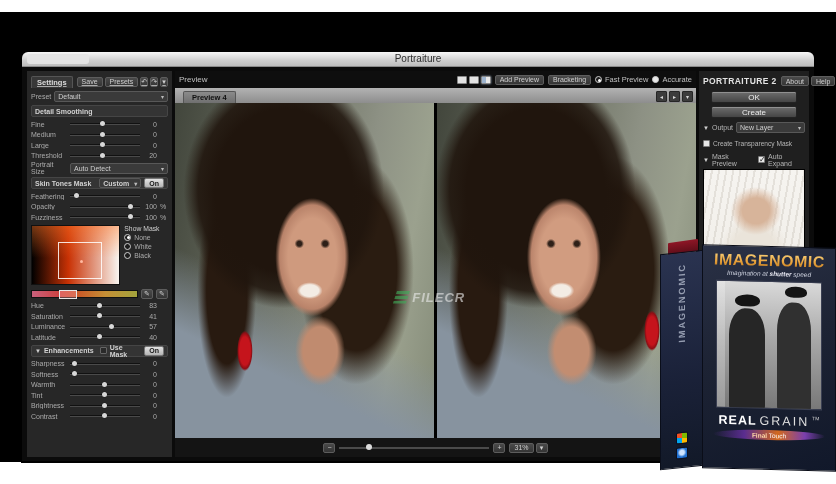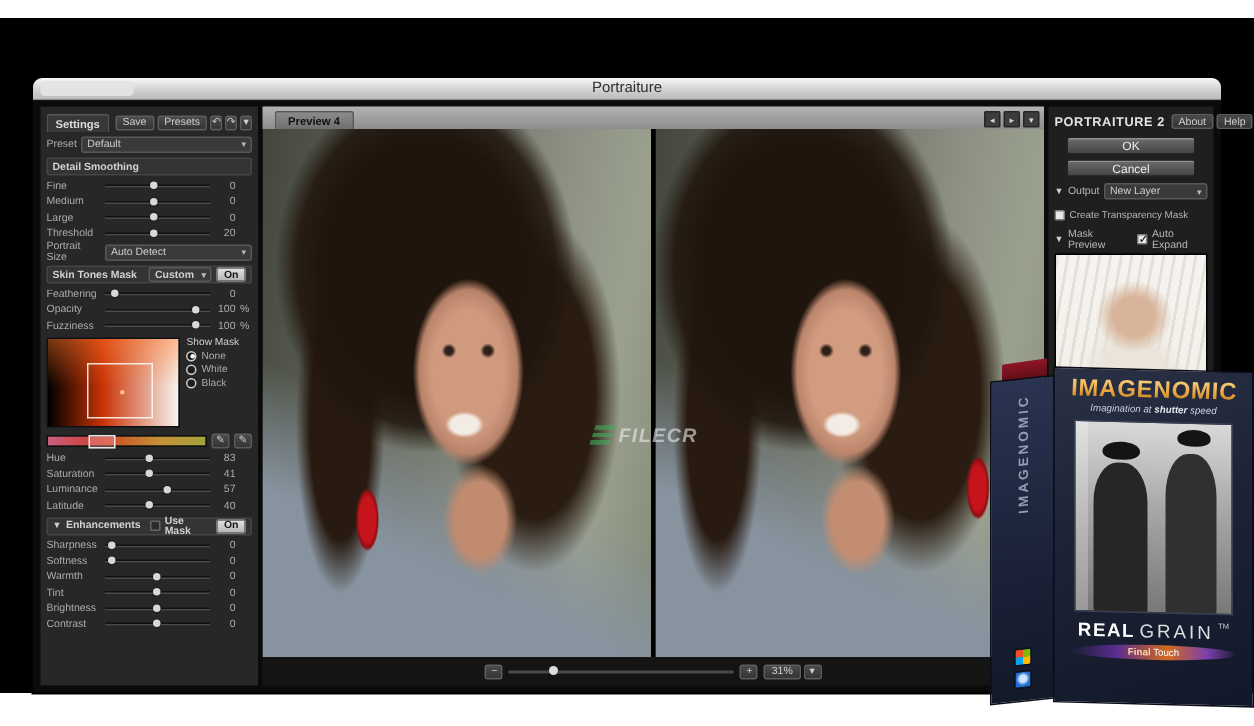--- a/index.html
+++ b/index.html
@@ -22,21 +22,21 @@
   .cb { display:inline-block; width:7px; height:7px; background:#e8e8e8; border:1px solid #7d7d7d; border-radius:1px; position:relative; flex:none; }
   .cb.dark { background:#2a2a2a; border-color:#666; }
   .cb.checked::after { content:"✓"; position:absolute; left:0px; top:-2px; font-size:8px; color:#111; }
   .radio { display:inline-block; width:7px; height:7px; border-radius:50%; border:1px solid #cfcfcf; background:#1d1d1d; position:relative; flex:none; }
   .radio.sel::after { content:""; position:absolute; left:1.5px; top:1.5px; width:3px; height:3px; border-radius:50%; background:#fff; }
   .radio.solid { background:#e9e9e9; }
   .arrow { font-size:6px; color:#bbb; }
 
   
   .lpanel { width:145px; flex:none; background:#272727; color:#ababab; font-size:7px; padding:3px 4px; display:flex; flex-direction:column; }
-  .lp-head { display:flex; align-items:center; gap:2px; height:15px; }
+  .lp-head { display:flex; align-items:center; gap:2px; height:15px;text-decoration:underline; }
   .settings-tab { background:#383838; border:1px solid #555; border-bottom:none; border-radius:2px 2px 0 0; color:#dcdcdc; font-weight:bold; font-size:7.5px; padding:1px 5px; }
   .spacer { flex:1; }
   .preset-row { display:flex; align-items:center; gap:3px; height:14px; }
   .sec-head { display:flex; align-items:center; gap:3px; background:#343434; border:1px solid #454545; border-radius:2px; color:#d2d2d2; font-weight:bold; font-size:7px; padding:1px 3px; height:12px; margin:2px 0; }
   .srow { display:flex; align-items:center; gap:3px; height:10.5px; }
   .slabel { width:36px; flex:none; overflow:hidden; white-space:nowrap; }
   .strack { flex:1; position:relative; height:2px; background:#111; border-bottom:1px solid #4a4a4a; }
   .sknob { position:absolute; top:-2px; width:5px; height:5px; margin-left:-2px; border-radius:50%; background:#d8d8d8; box-shadow:0 0 1px #000; }
   .sval { width:14px; text-align:right; flex:none; }
   .sunit { width:8px; flex:none; }
@@ -390,20 +390,39 @@
               <div class="strack">
                 <div class="sknob" style="left: 48%;"></div>
               </div>
               <span class="sval">0</span>
               <span class="sunit"></span>
             </div>
           </div>
       </div>
 
       <div class="pcol">
+        <div class="ptoolbar">
+          <span>Preview</span>
+          <span class="spacer"></span>
+          <div class="viewicons">
+            <span class="vicon"></span>
+            <span class="vicon dual"></span>
+            <span class="vicon split"></span>
+          </div>
+          <span class="btn">Add Preview</span>
+          <span class="btn">Bracketing</span>
+          <span class="prad">
+            <span class="radio sel"></span>
+            <span>Fast Preview</span>
+          </span>
+          <span class="prad">
+            <span class="radio solid"></span>
+            <span>Accurate</span>
+          </span>
+        </div>
 
         <div class="tabbar">
           <span class="ptab">Preview 4</span>
           <span class="spacer"></span>
           <span class="tabbtn">
               <span>◂</span>
             </span>
           <span class="tabbtn">
               <span>▸</span>
             </span>
@@ -445,21 +464,21 @@
       </div>
 
       <div class="rpanel">
         <div class="rp-head">
           <span class="brand"><span>Portraiture</span>&nbsp;<span>2</span></span>
           <span class="spacer"></span>
           <span class="btn">About</span>
           <span class="btn">Help</span>
         </div>
         <div class="bigbtn">OK</div>
-        <div class="bigbtn">Cancel</div>
+        <div class="bigbtn">Create</div>
 
         <div class="rrow">
           <span class="tri">▼</span>
           <span>Output</span>
           <div class="sel-like" style="flex:1">
             <span>New Layer</span>
             <span class="arrow">▾</span>
           </div>
         </div>
 

